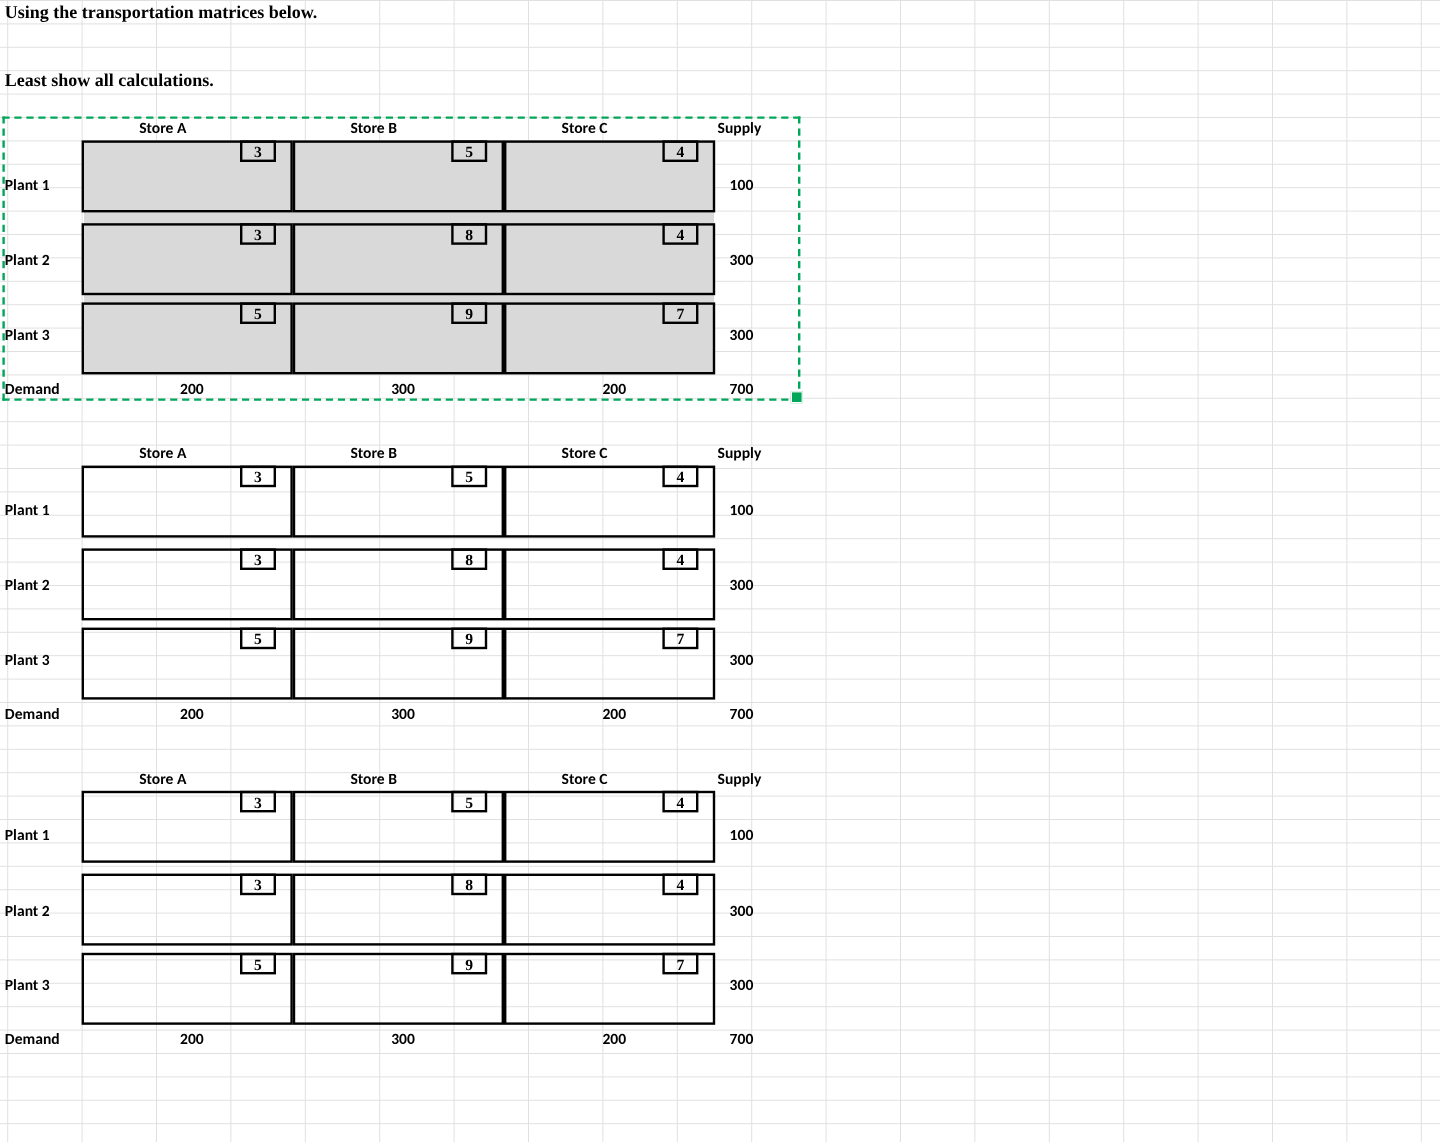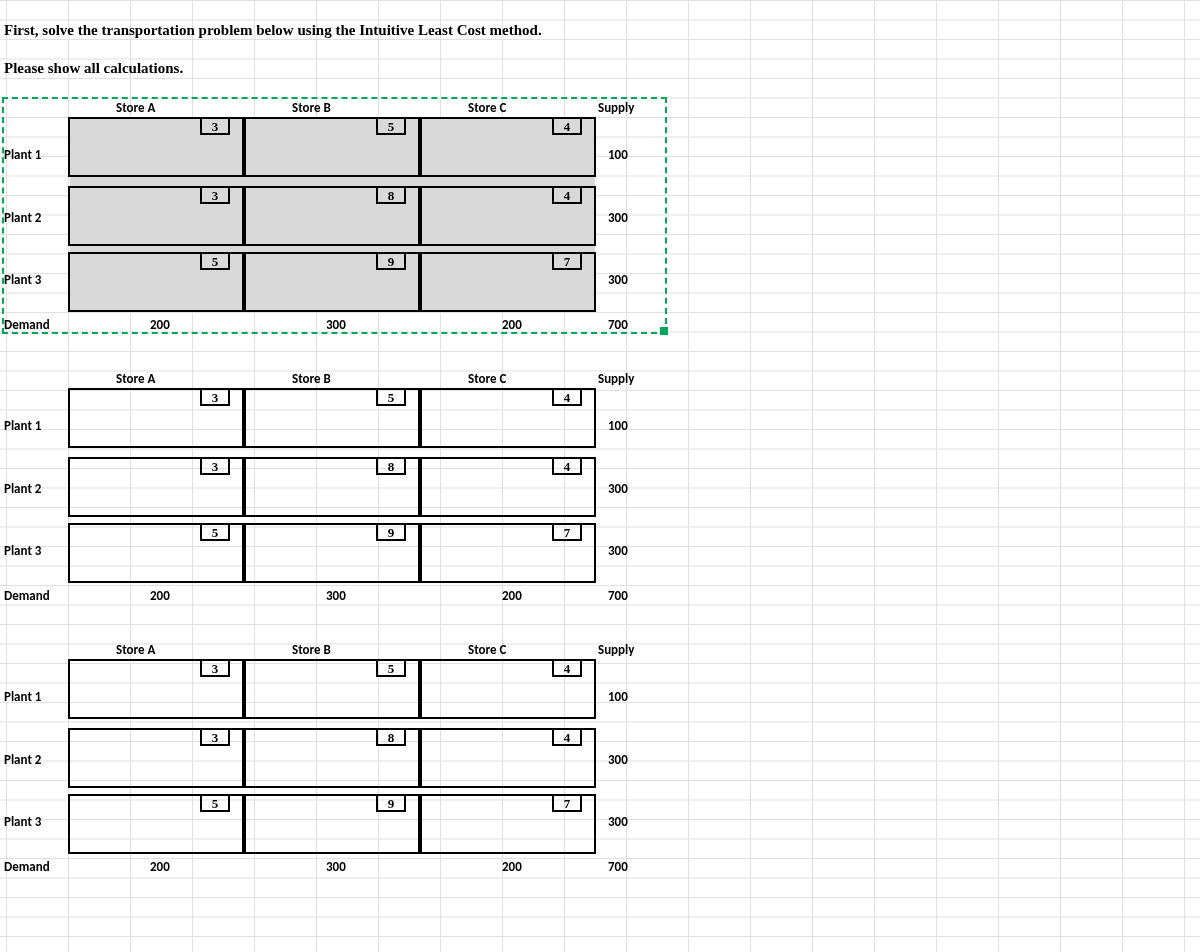--- a/index.html
+++ b/index.html
@@ -87,22 +87,22 @@
       z-index: 5;
     }
     .center { text-align: left; }
   </style>
 </head>
 <body>
 
 <div class="sheet">
   <div class="grid"></div>
 
-  <div class="cell instr" style="left:4px; top:21px;">First, solve the transportation problem below using the Intuitive Least Cost method.</div>
-  <div class="cell instr" style="left:4px; top:59px;">Please show all calculations.</div>
+  <div class="cell instr" style="left:4px; top:2px;">Using the transportation matrices below.</div>
+  <div class="cell instr" style="left:4px; top:59px;">Least show all calculations.</div>
 
   <div class="shaded" style="left:70px; top:117px; width:525px; height:195px;"></div>
 
   <div class="selected" style="left:2px; top:97px; width:665px; height:237px;"></div>
 
   <div class="cell header-cell" style="left:116px; top:99px;">Store A</div>
   <div class="cell header-cell" style="left:292px; top:99px;">Store B</div>
   <div class="cell header-cell" style="left:468px; top:99px;">Store C</div>
   <div class="cell header-cell" style="left:598px; top:99px;">Supply</div>
 

